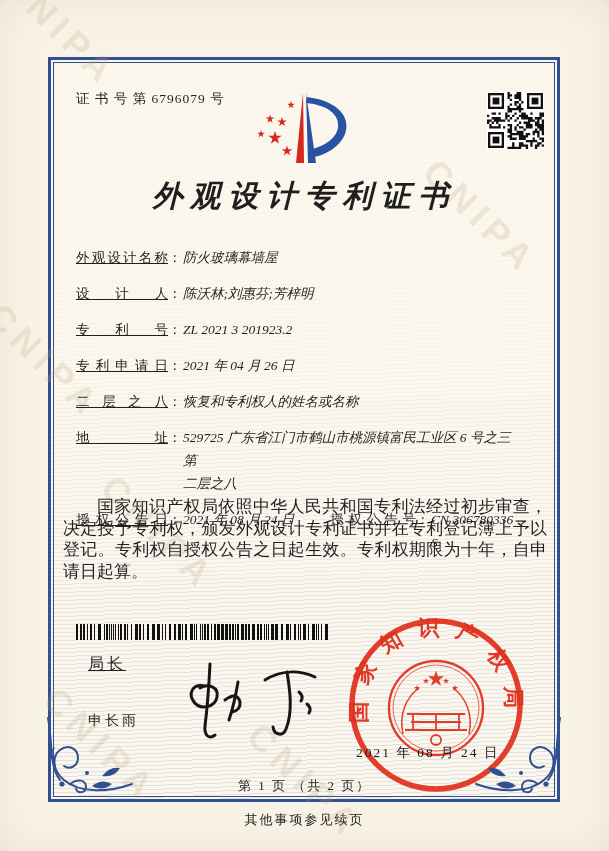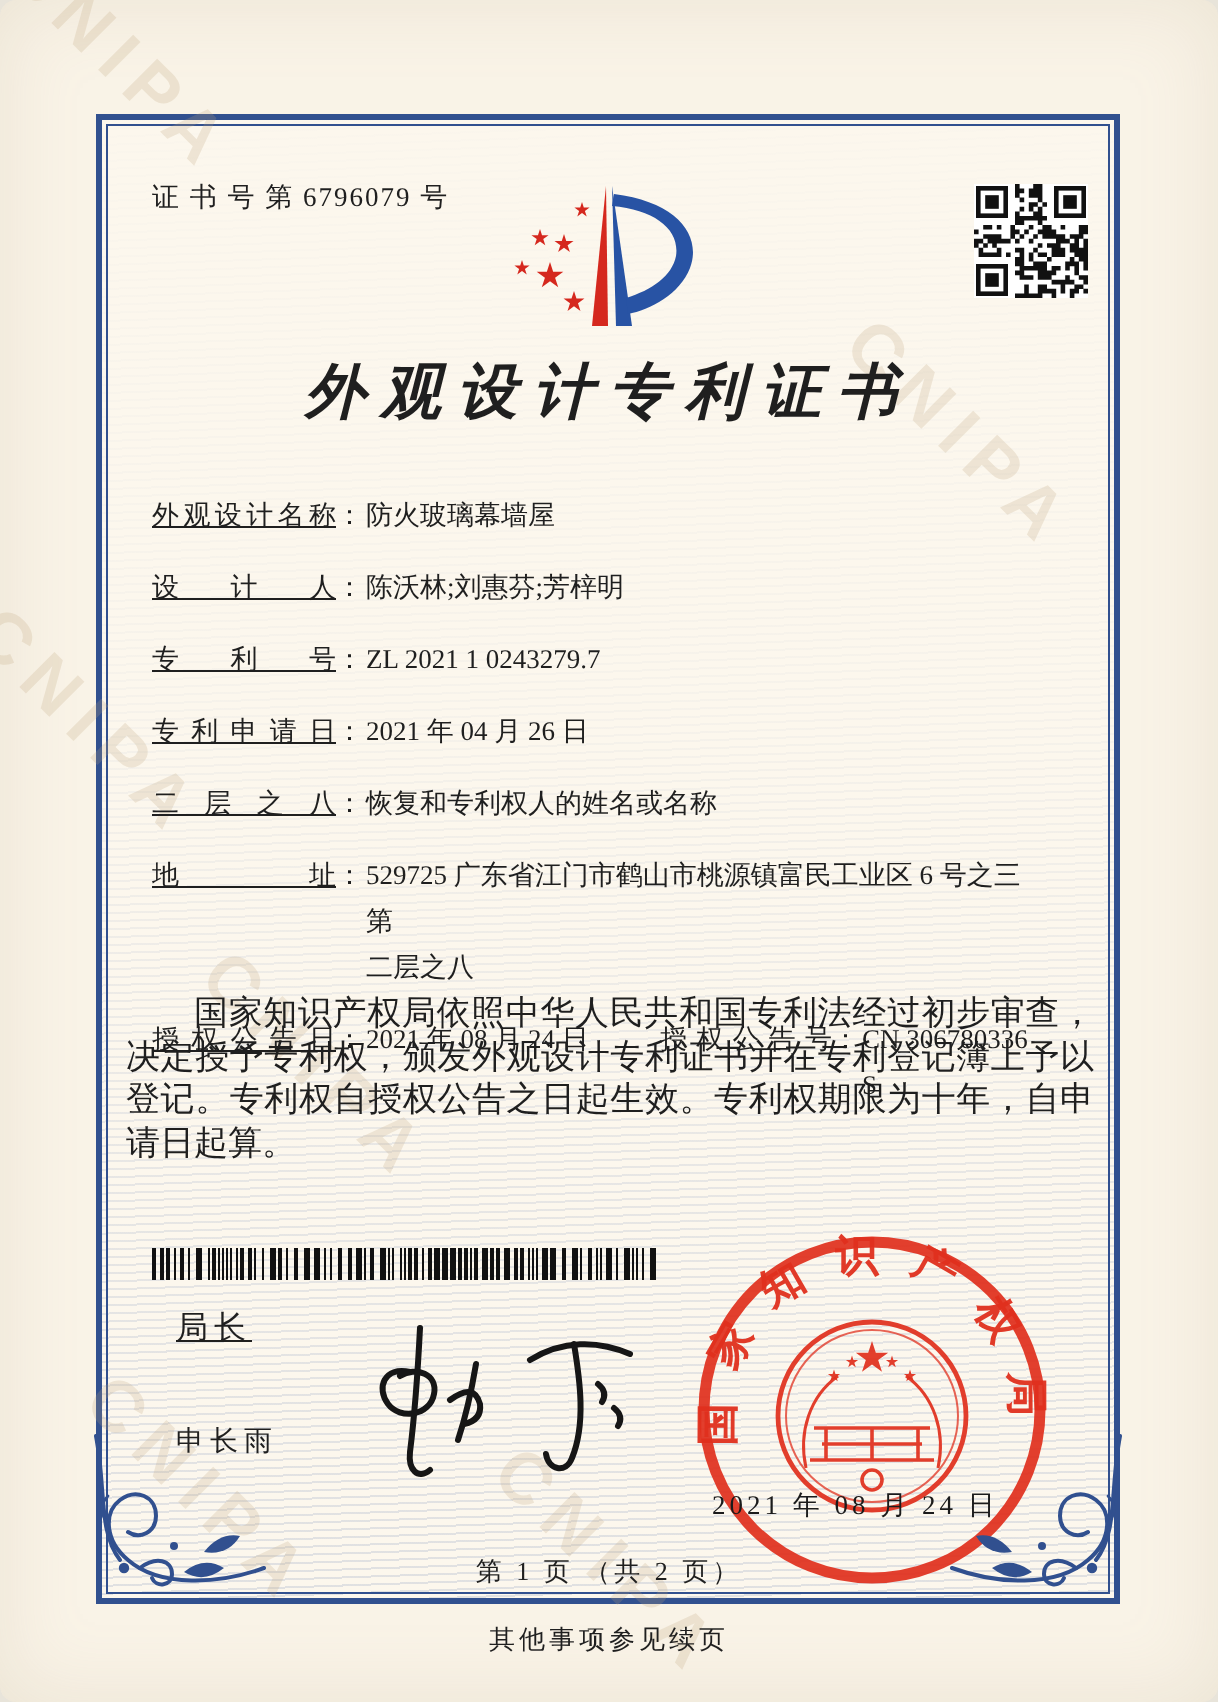--- a/index.html
+++ b/index.html
@@ -25,21 +25,21 @@
   }
   .frame::after{content:"";position:absolute;inset:2px;border:1px solid #31508f;}
   .content{position:absolute;inset:0;z-index:3;}
   .abs{position:absolute;}
   .cert-no{left:76px;top:90px;font-size:13.5px;letter-spacing:1px;}
   .title{left:0;right:0;top:176px;text-align:center;font-size:30px;font-weight:bold;letter-spacing:8px;font-style:italic;}
   .fields{left:76px;top:246px;width:440px;font-size:13.5px;}
   .frow{display:flex;align-items:flex-start;margin-bottom:13px;line-height:23px;}
   .flabel{display:inline-block;width:92px;text-align:justify;text-align-last:justify;text-decoration:underline;}
   .fcolon{display:inline-block;width:15px;}
-  .fvalue{flex:1;}
+  .fvalue{flex:1;font-style:italic;}
   .pre{white-space:pre-line;}
   .fvalue.fixed{flex:0 0 133px;}
   .flabel2{display:inline-block;width:86px;text-align:justify;text-align-last:justify;margin-left:14px;}
   .paras{left:63px;top:496px;width:484px;font-size:17px;line-height:21.5px;text-align:justify;}
   .paras p{margin:0;text-indent:2em;}
   .barcode{left:76px;top:624px;}
   .signer-title{left:88px;top:654px;font-size:16px;letter-spacing:3px;text-decoration:underline;}
   .signer-name{left:88px;top:712px;font-size:14px;letter-spacing:3px;}
   .signature{left:175px;top:652px;}
   .seal{left:347px;top:616px;mix-blend-mode:multiply;}
@@ -138,21 +138,21 @@
         <span class="fvalue">防火玻璃幕墙屋</span>
       </div>
       <div class="frow">
         <span class="flabel">设计人</span>
           <span class="fcolon">：</span>
         <span class="fvalue">陈沃林;刘惠芬;芳梓明</span>
       </div>
       <div class="frow">
         <span class="flabel">专利号</span>
           <span class="fcolon">：</span>
-        <span class="fvalue">ZL 2021 1 0243279.7</span>
+        <span class="fvalue">ZL 2021 3 201923.2</span>
       </div>
       <div class="frow">
         <span class="flabel">专利申请日</span>
           <span class="fcolon">：</span>
         <span class="fvalue">2021 年 04 月 26 日</span>
       </div>
       <div class="frow">
         <span class="flabel">二层之八</span>
           <span class="fcolon">：</span>
         <span class="fvalue">恢复和专利权人的姓名或名称</span>

